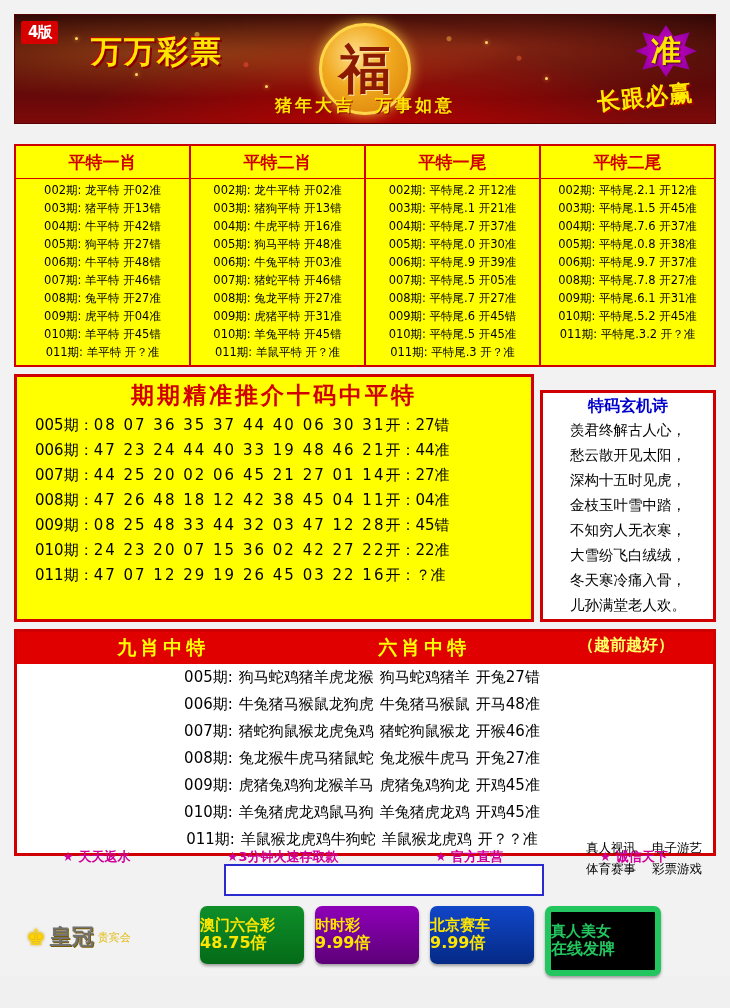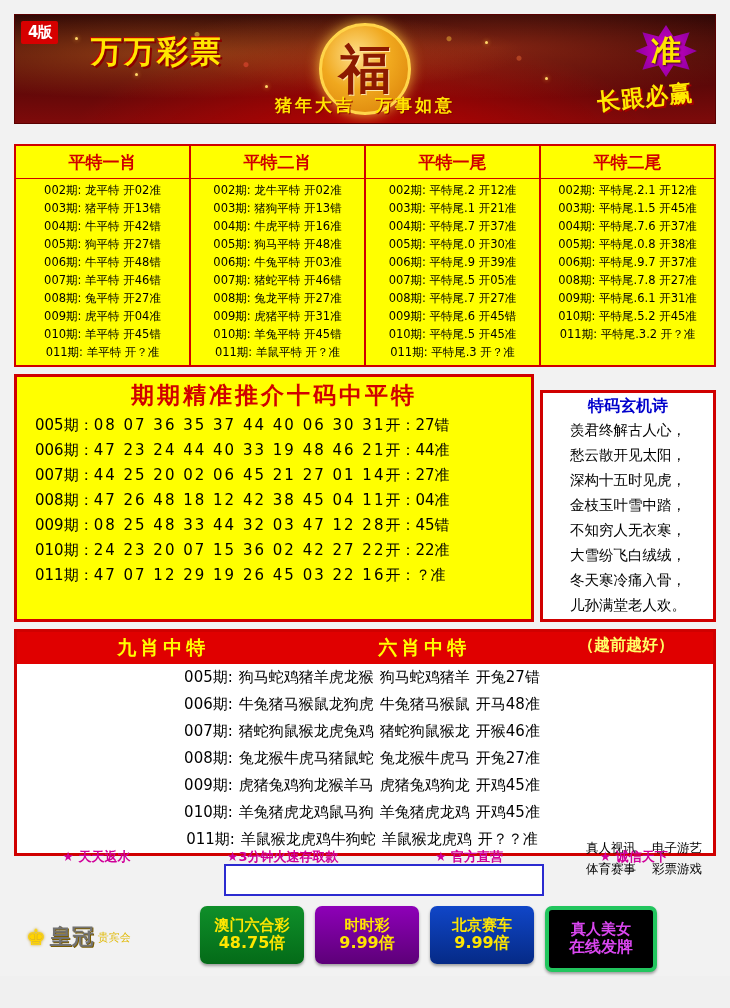--- a/index.html
+++ b/index.html
@@ -219,30 +219,30 @@
   }
   .promo .p{white-space:nowrap;}
   .buttons{
     position:absolute;left:200px;top:906px;
     display:flex;gap:11px;
   }
   .btn{
     width:104px;height:58px;
     border-radius:7px;
     display:flex;flex-direction:column;
-    align-items:center;justify-content:center;
+    justify-content:center;
     font-weight:bold;line-height:1.15;
     box-shadow:0 2px 3px rgba(0,0,0,.35);
   }
   .btn .t1{font-size:15px;}
   .btn .t2{font-size:16px;}
   .btn.green{background:linear-gradient(180deg,#0f8f2a,#046b18);color:#ffe600;}
   .btn.purple{background:linear-gradient(180deg,#8e00b8,#5d0078);color:#ffe600;}
   .btn.blue{background:linear-gradient(180deg,#1046c8,#052a86);color:#ffe600;}
-  .btn.black{background:#000;color:#d946ef;border:4px solid #22c55e;}
+  .btn.black{background:#000;color:#22c55e;border:6px solid #22c55e;}
   .crown{
     position:absolute;left:26px;top:922px;
     display:flex;align-items:center;gap:4px;
   }
   .crown .c-ico{
     font-size:22px;color:#ffd400;text-shadow:0 0 3px #b58900;
   }
   .crown .c-t1{font-size:22px;font-weight:bold;color:#737373;text-shadow:1px 1px 0 #7a5c00;text-align:center;}
   .crown .c-t2{font-size:11px;color:#e0b800;}
 </style>

